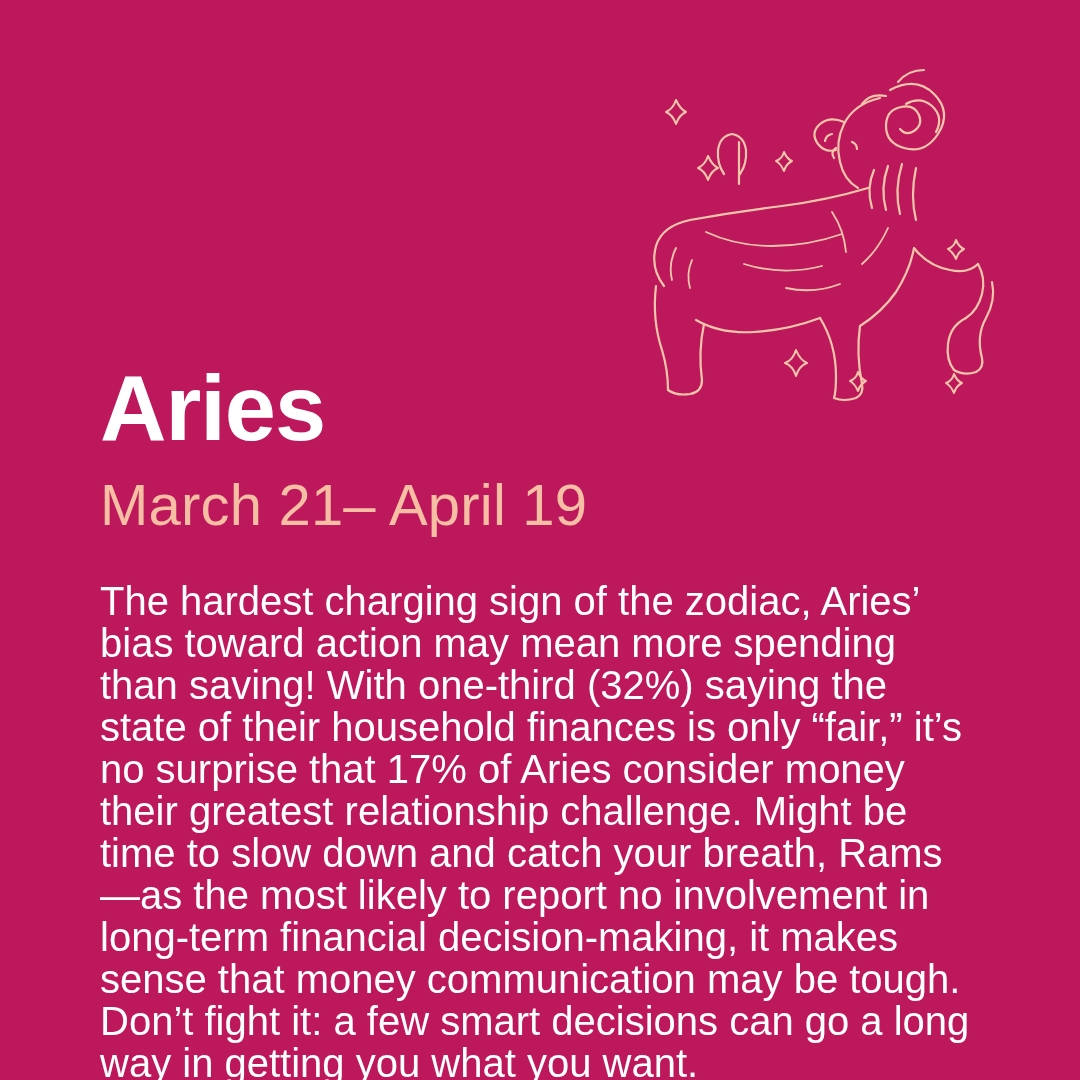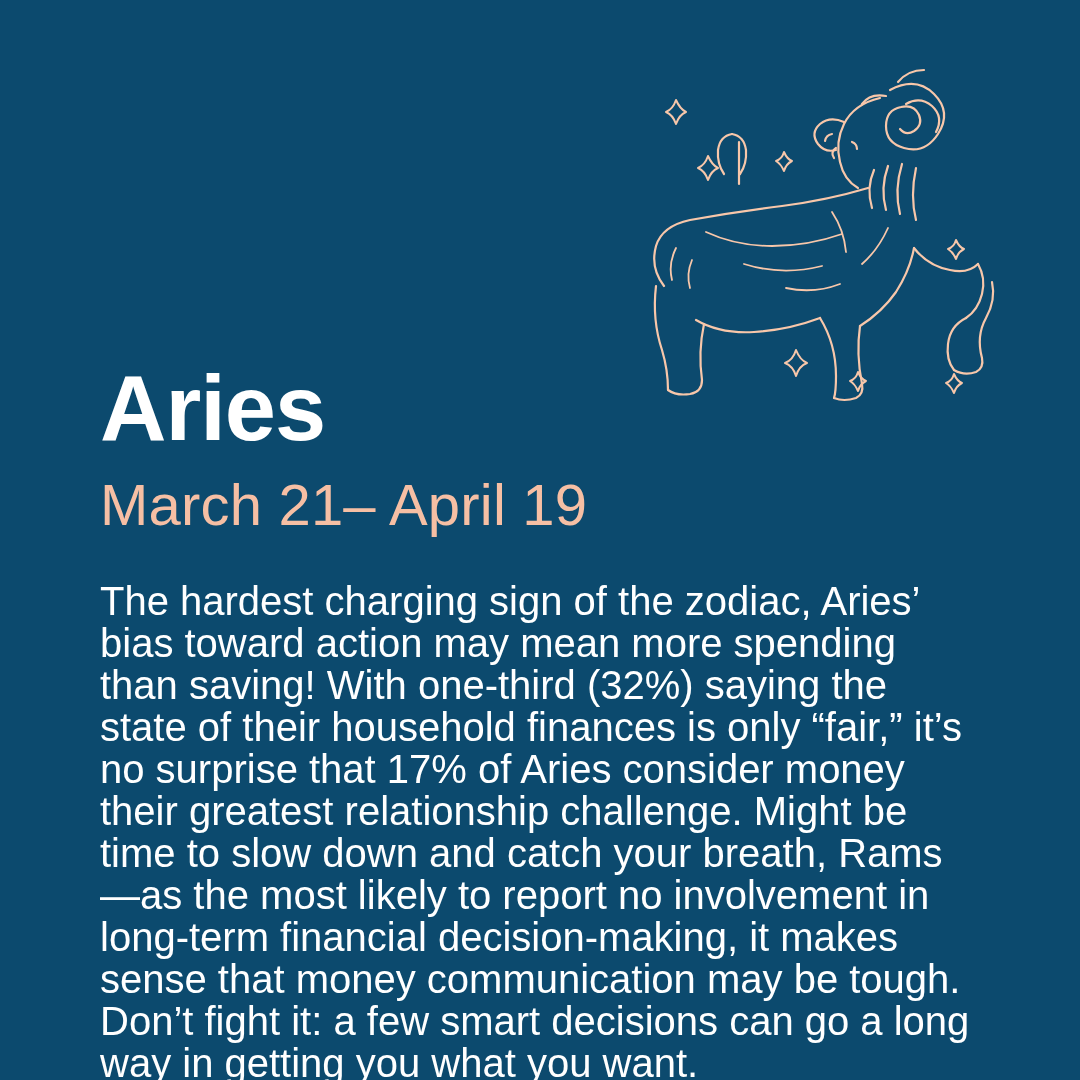--- a/index.html
+++ b/index.html
@@ -10,21 +10,21 @@
     width: 1080px;
     height: 1080px;
     background: #F15A0F;
     font-family: "Liberation Sans", sans-serif;
     overflow: hidden;
   }
   .card {
     position: relative;
     width: 1080px;
     height: 1080px;
-    background: #0c4a6e;
+    background: #be185d;
     box-sizing: border-box;
   }
 
   
   .illustration {
     position: absolute;
     top: 52px;
     left: 636px;
     width: 392px;
     height: 360px;

